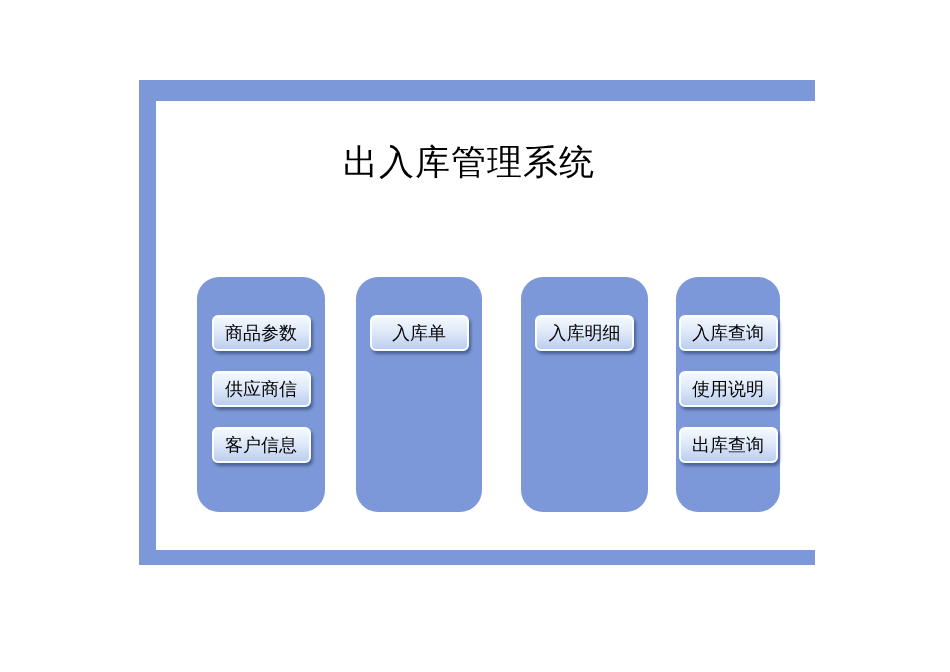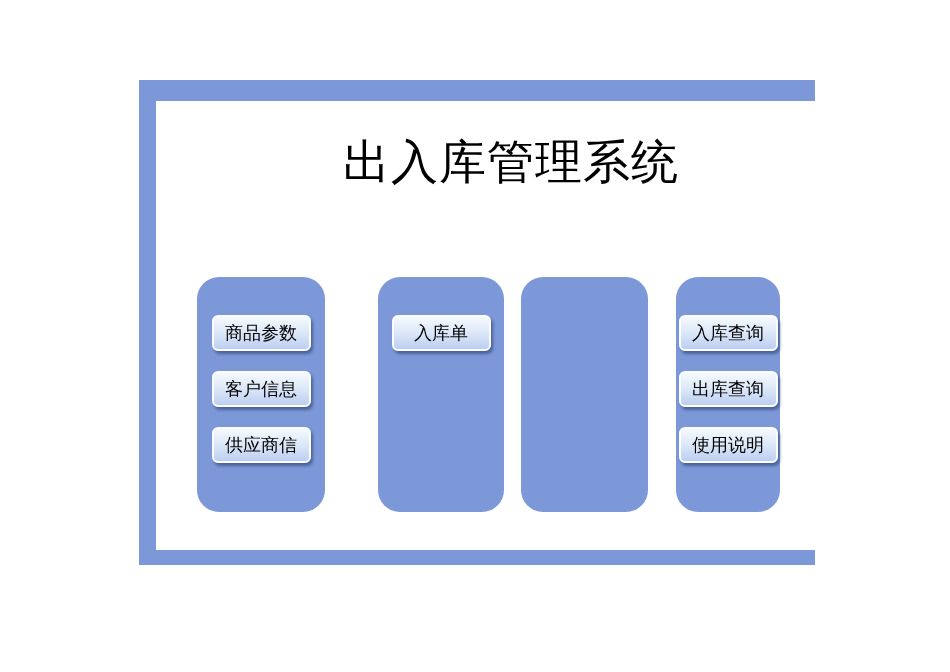--- a/index.html
+++ b/index.html
@@ -9,32 +9,32 @@
     font-family:"Liberation Sans","DejaVu Sans",sans-serif;
   }
   
   .bar{position:absolute;background:#7C98D8;}
   .bar-top{left:139px;top:80px;width:676px;height:21px;}
   .bar-left{left:139px;top:80px;width:17px;height:485px;}
   .bar-bottom{left:139px;top:550px;width:676px;height:15px;}
   
   .title{
     position:absolute;left:343px;top:134px;
-    font-size:47px;line-height:56px;color:#000;
+    font-size:35px;line-height:56px;color:#000;
     letter-spacing:1px;white-space:nowrap;
   }
   
   .panel{
     position:absolute;top:277px;width:127px;height:235px;
     background:#7C98D8;border-radius:22px;
     display:flex;flex-direction:column;align-items:center;
     padding-top:38px;gap:20px;box-sizing:border-box;
   }
   .panel-1{left:197px;width:128px;}
-  .panel-2{left:378px;width:126px;}
+  .panel-2{left:356px;width:126px;}
   .panel-3{left:521px;}
   .panel-4{left:676px;width:104px;}
   
   .menu-btn{
     width:99px;height:34px;box-sizing:border-box;
     border:2px solid #FBFDFF;border-radius:6px;
     background:linear-gradient(180deg,#F4F9FE 0%,#DDE8F8 48%,#BCCEF0 100%);
     box-shadow:2px 3px 3px rgba(38,54,100,0.55);
     display:flex;align-items:center;justify-content:center;
     font-size:18px;color:#000;cursor:pointer;
@@ -45,28 +45,29 @@
 <body>
 
 <div class="bar bar-top"></div>
 <div class="bar bar-left"></div>
 <div class="bar bar-bottom"></div>
 
 <div class="title">出入库管理系统</div>
 
 <div class="panel panel-1">
   <button class="menu-btn">商品参数</button>
+  <button class="menu-btn">供应商信</button>
   <button class="menu-btn">客户信息</button>
-  <button class="menu-btn">供应商信</button>
 </div>
 
 <div class="panel panel-2">
   <button class="menu-btn">入库单</button>
 </div>
 
 <div class="panel panel-3">
+  <button class="menu-btn">入库明细</button>
 </div>
 
 <div class="panel panel-4">
   <button class="menu-btn">入库查询</button>
+  <button class="menu-btn">使用说明</button>
   <button class="menu-btn">出库查询</button>
-  <button class="menu-btn">使用说明</button>
 </div>
 
 </body></html>

